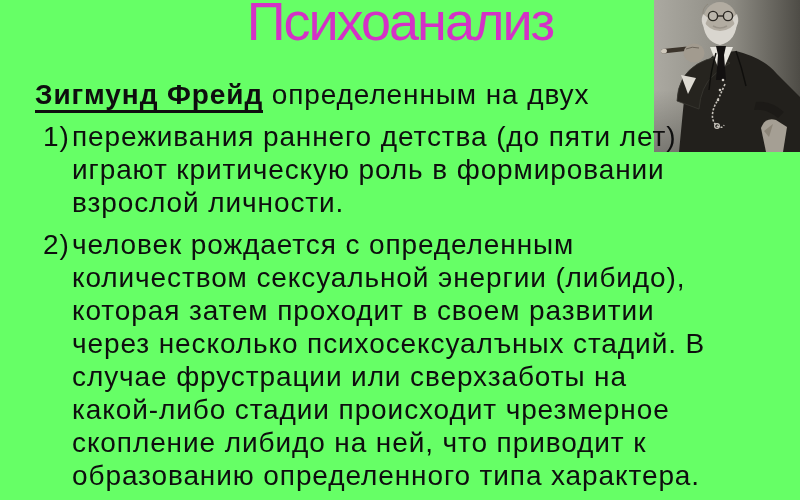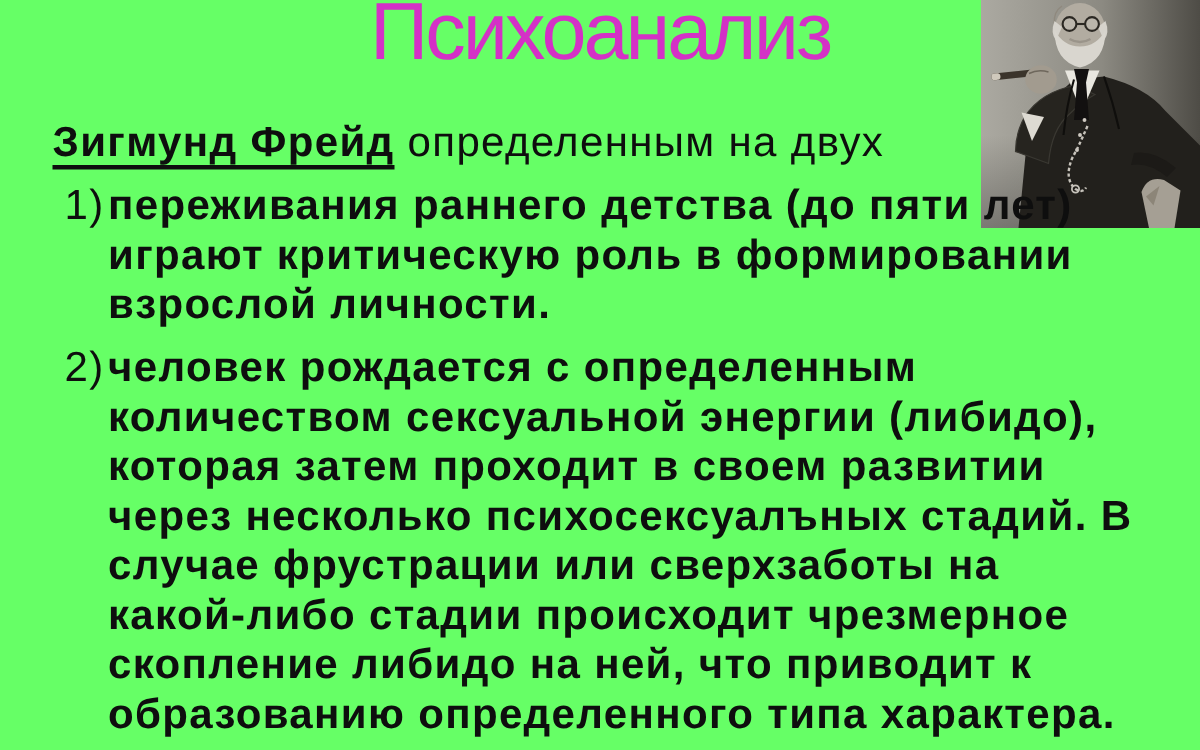--- a/index.html
+++ b/index.html
@@ -52,21 +52,21 @@
     display: flex;
     align-items: flex-start;
     padding-left: 43px;
     margin: 0 0 9px 0;
   }
   .item-num {
     flex: none;
     width: 29px;
     white-space: pre;
   }
-  .item-text { white-space: pre; font-weight: bold; }
+  .item-text { white-space: pre; }
 </style>
 </head>
 <body>
 
 <div class="slide">
 
   <h1 class="title">Психоанализ</h1>
 
   <svg class="photo" viewBox="0 0 146 152" width="146" height="152" xmlns="http://www.w3.org/2000/svg" aria-hidden="true">
     <defs>

